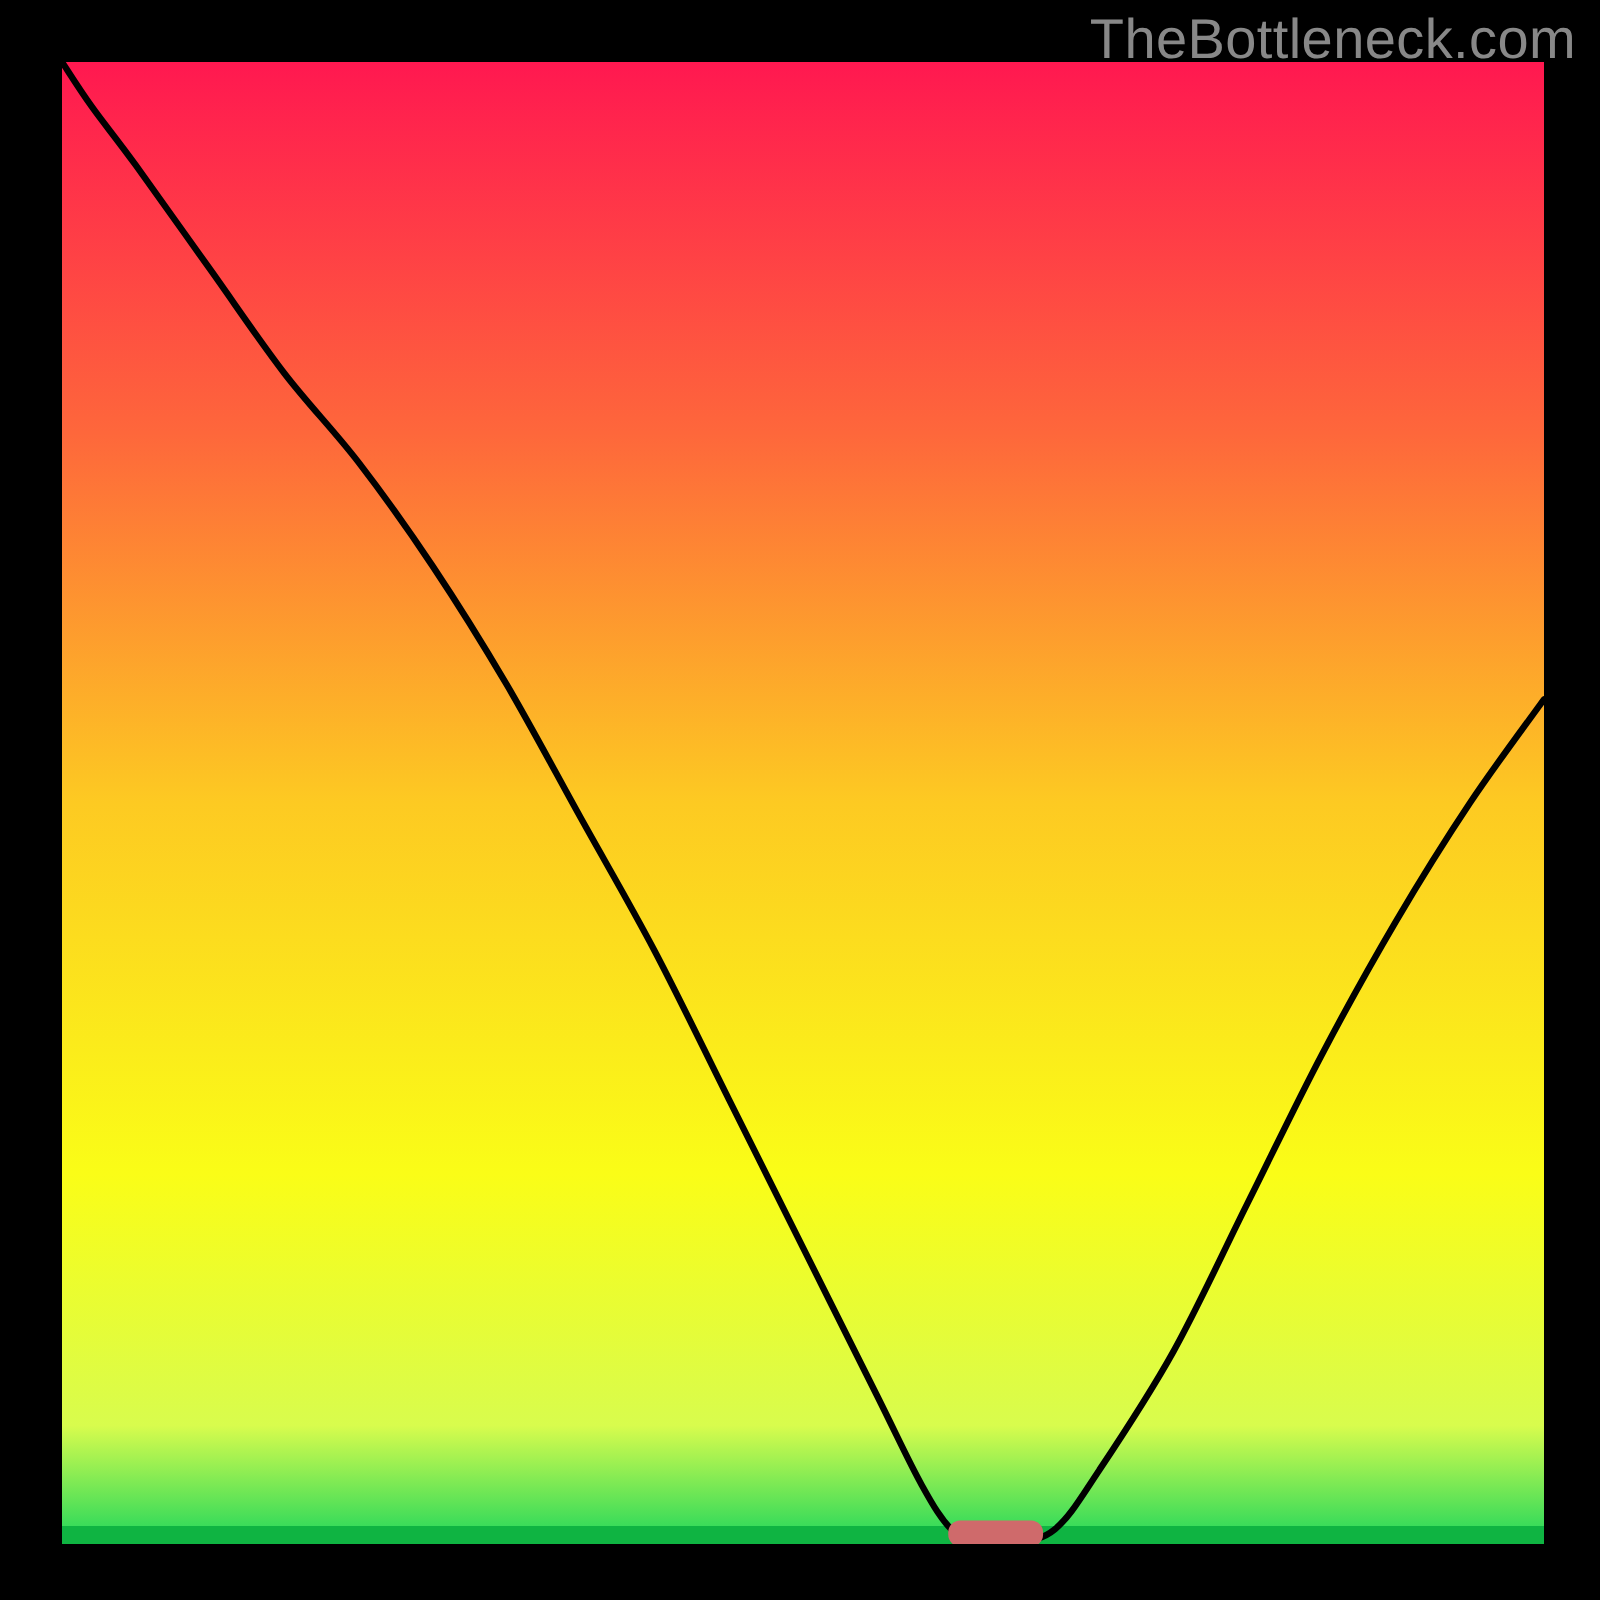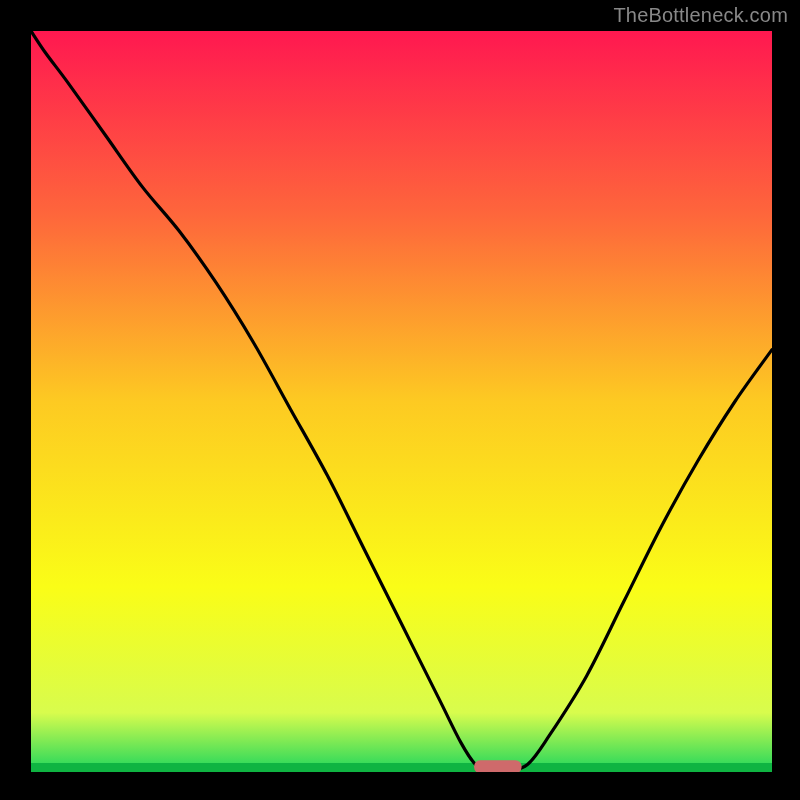--- a/index.html
+++ b/index.html
@@ -14,21 +14,21 @@
     position: relative;
     width: 800px;
     height: 800px;
     background: #000;
   }
   .watermark {
     position: absolute;
     top: 4px;
     right: 12px;
     font-family: Arial, Helvetica, sans-serif;
-    font-size: 20px;
+    font-size: 28px;
     font-weight: 500;
     color: #888;
     letter-spacing: 0.2px;
     z-index: 10;
   }
   svg.plot {
     position: absolute;
     left: 31px;
     top: 31px;
     width: 741px;

